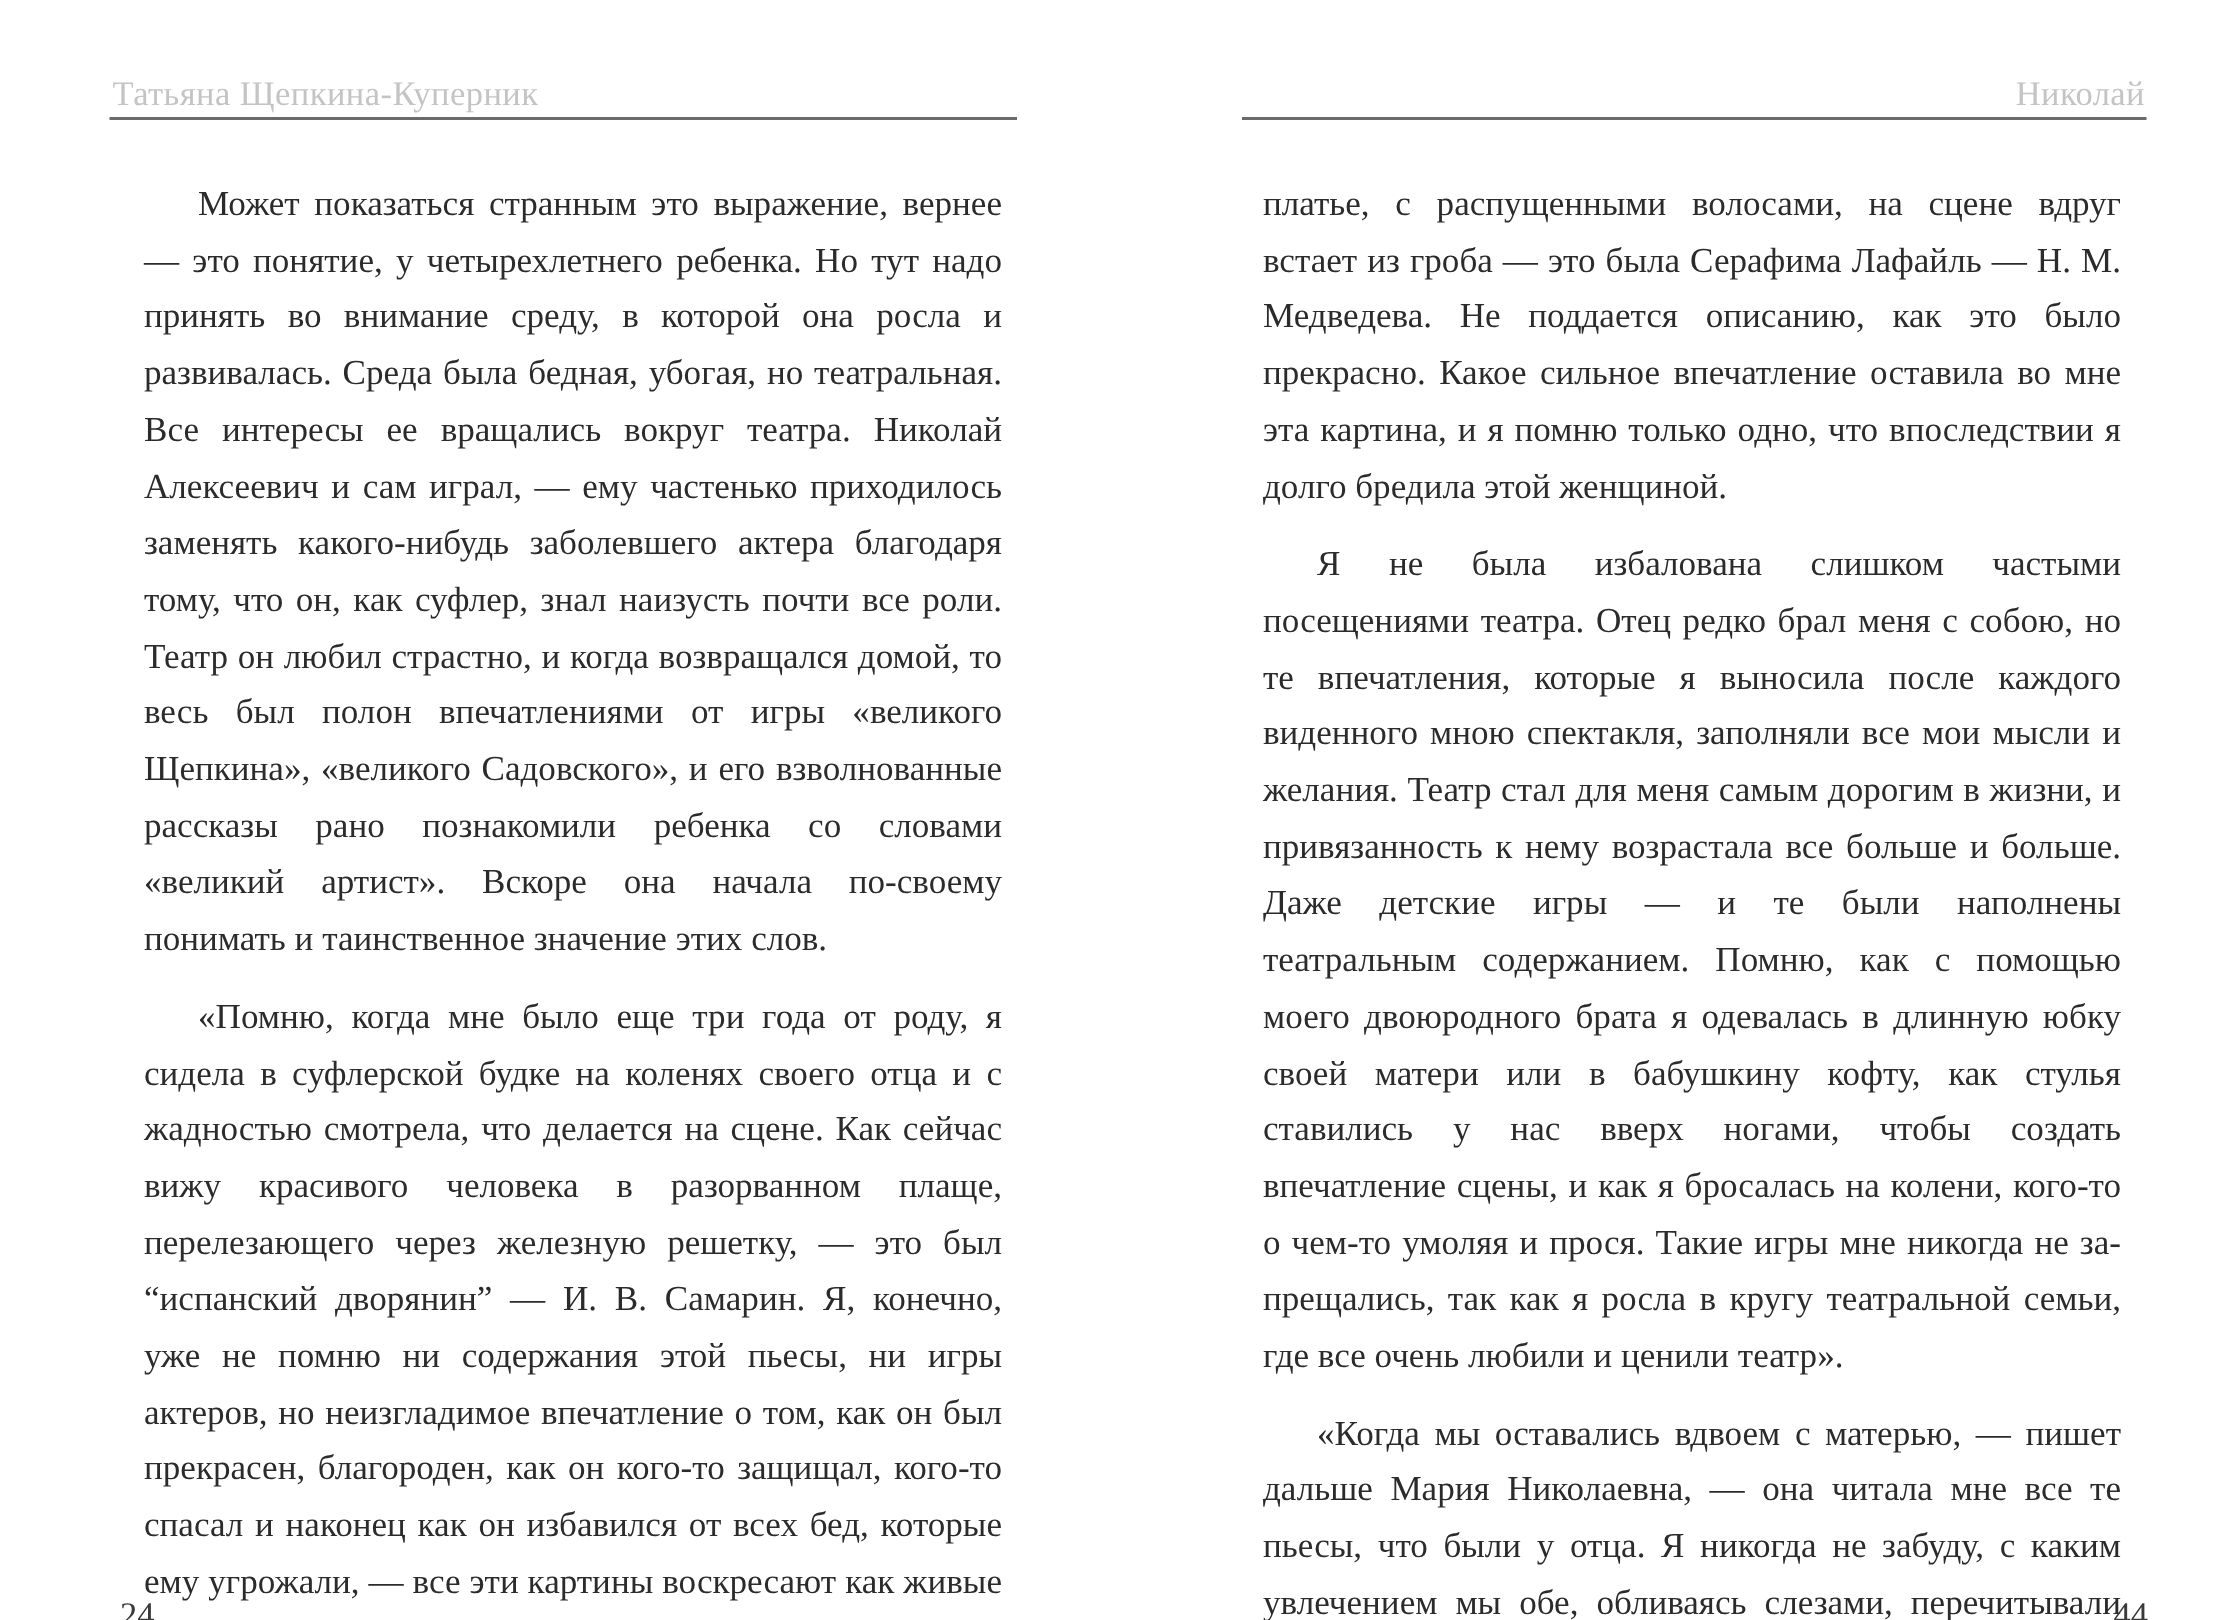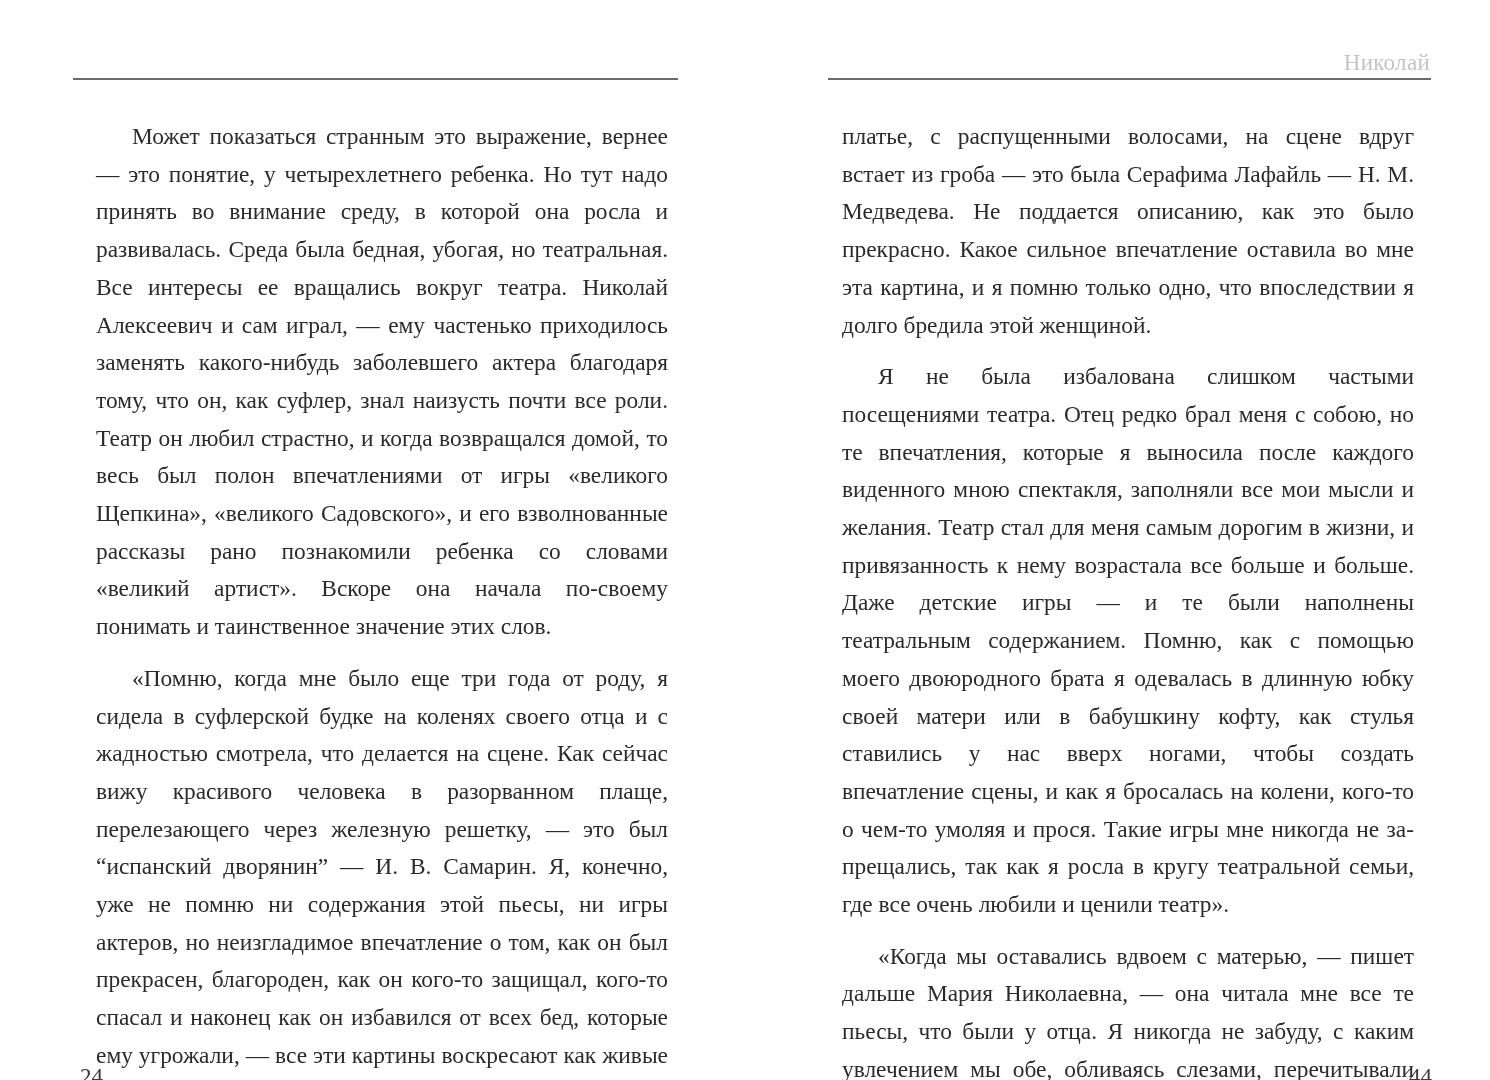--- a/index.html
+++ b/index.html
@@ -69,20 +69,21 @@
       font-size: 23px;
       color: #3a3a3a;
     }
     .page-left .folio { left: 80px; }
     .page-right .folio { right: 58px; }
   </style>
 </head>
 <body>
 
 <div class="page page-left">
+  <div class="running-head">Татьяна Щепкина-Куперник</div>
   <div class="head-rule"></div>
   <div class="body-text">
     <p>Может показаться странным это выражение, вернее — это понятие, у четырехлетнего ребенка. Но тут надо при­нять во внимание среду, в которой она росла и развива­лась. Среда была бедная, убогая, но театральная. Все интересы ее вращались вокруг театра. Николай Алексее­вич и сам играл, — ему частенько приходилось заменять какого-нибудь заболевшего актера благодаря тому, что он, как суфлер, знал наизусть почти все роли. Театр он любил страстно, и когда возвращался домой, то весь был полон впечатлениями от игры «великого Щепкина», «ве­ликого Садовского», и его взволнованные рассказы рано познакомили ребенка со словами «великий артист». Вскоре она начала по-своему понимать и таинственное значение этих слов.</p>
     <p>«Помню, когда мне было еще три года от роду, я сиде­ла в суфлерской будке на коленях своего отца и с жадно­стью смотрела, что делается на сцене. Как сейчас вижу красивого человека в разорванном плаще, перелезающе­го через железную решетку, — это был “испанский дво­рянин” — И. В. Самарин. Я, конечно, уже не помню ни содержания этой пьесы, ни игры актеров, но неизглади­мое впечатление о том, как он был прекрасен, благоро­ден, как он кого-то защищал, кого-то спасал и наконец как он избавился от всех бед, которые ему угрожали, — все эти картины воскресают как живые у меня в памяти и ярки до настоящего дня.</p>
 
   </div>
   <div class="folio">24</div>
 </div>
 
 <div class="page page-right">

